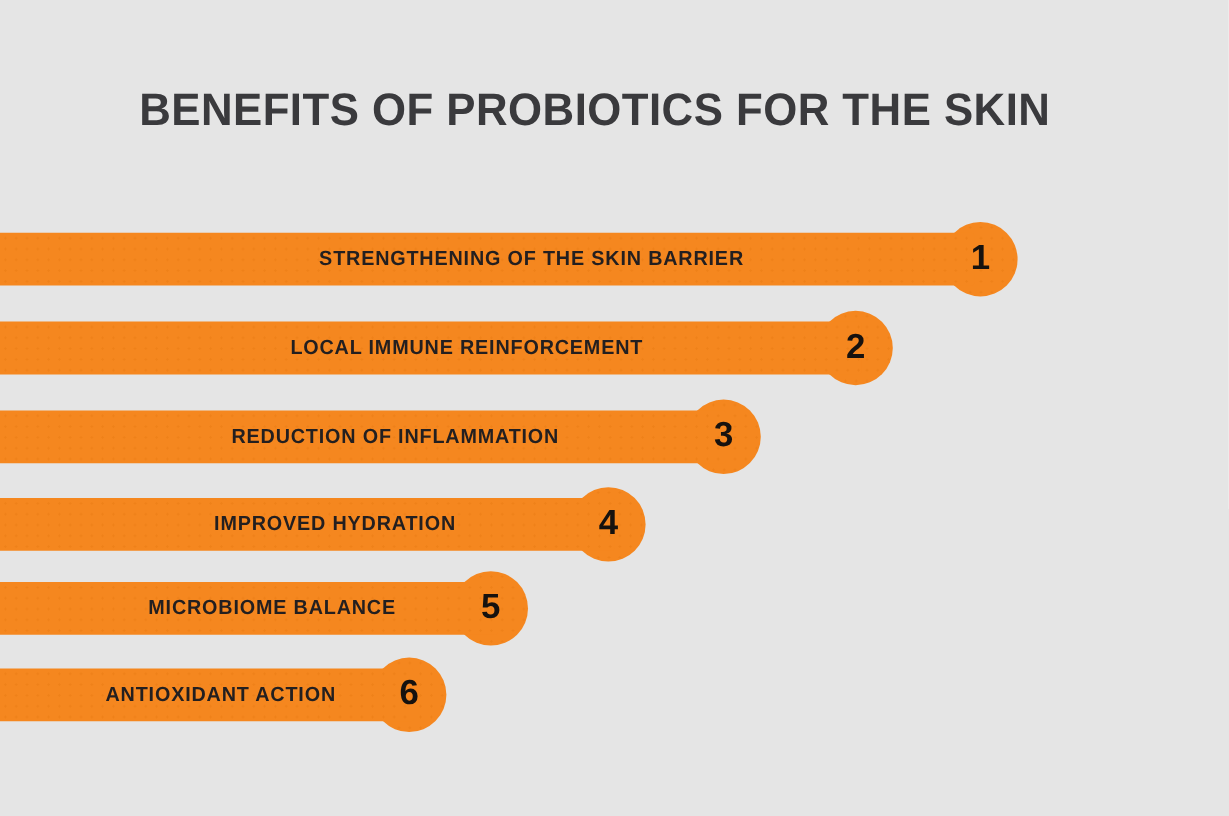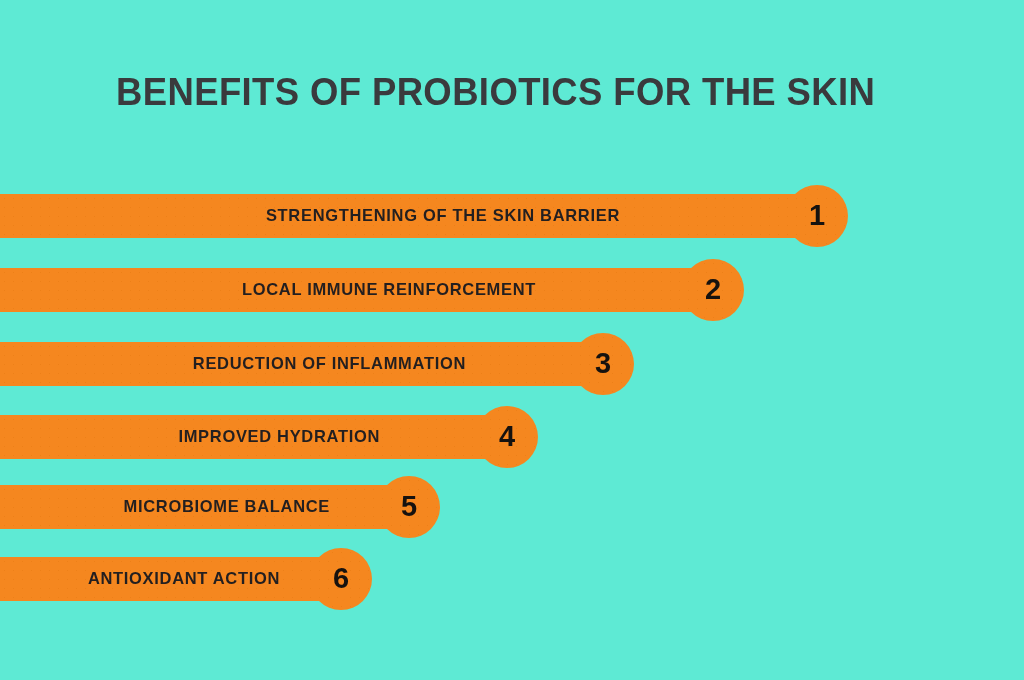--- a/index.html
+++ b/index.html
@@ -11,21 +11,21 @@
     height: 680px;
     background: #fdfcfb;
     font-family: "Liberation Sans", sans-serif;
     overflow: hidden;
     position: relative;
   }
 
   #infographic {
     position: absolute;
     inset: 0;
-    background: #5eead4;
+    background: #e5e5e5;
   }
 
   
   .title {
     position: absolute;
     left: 116px;
     top: 68px;
     width: 800px;
     font-size: 38px;
     font-weight: bold;

